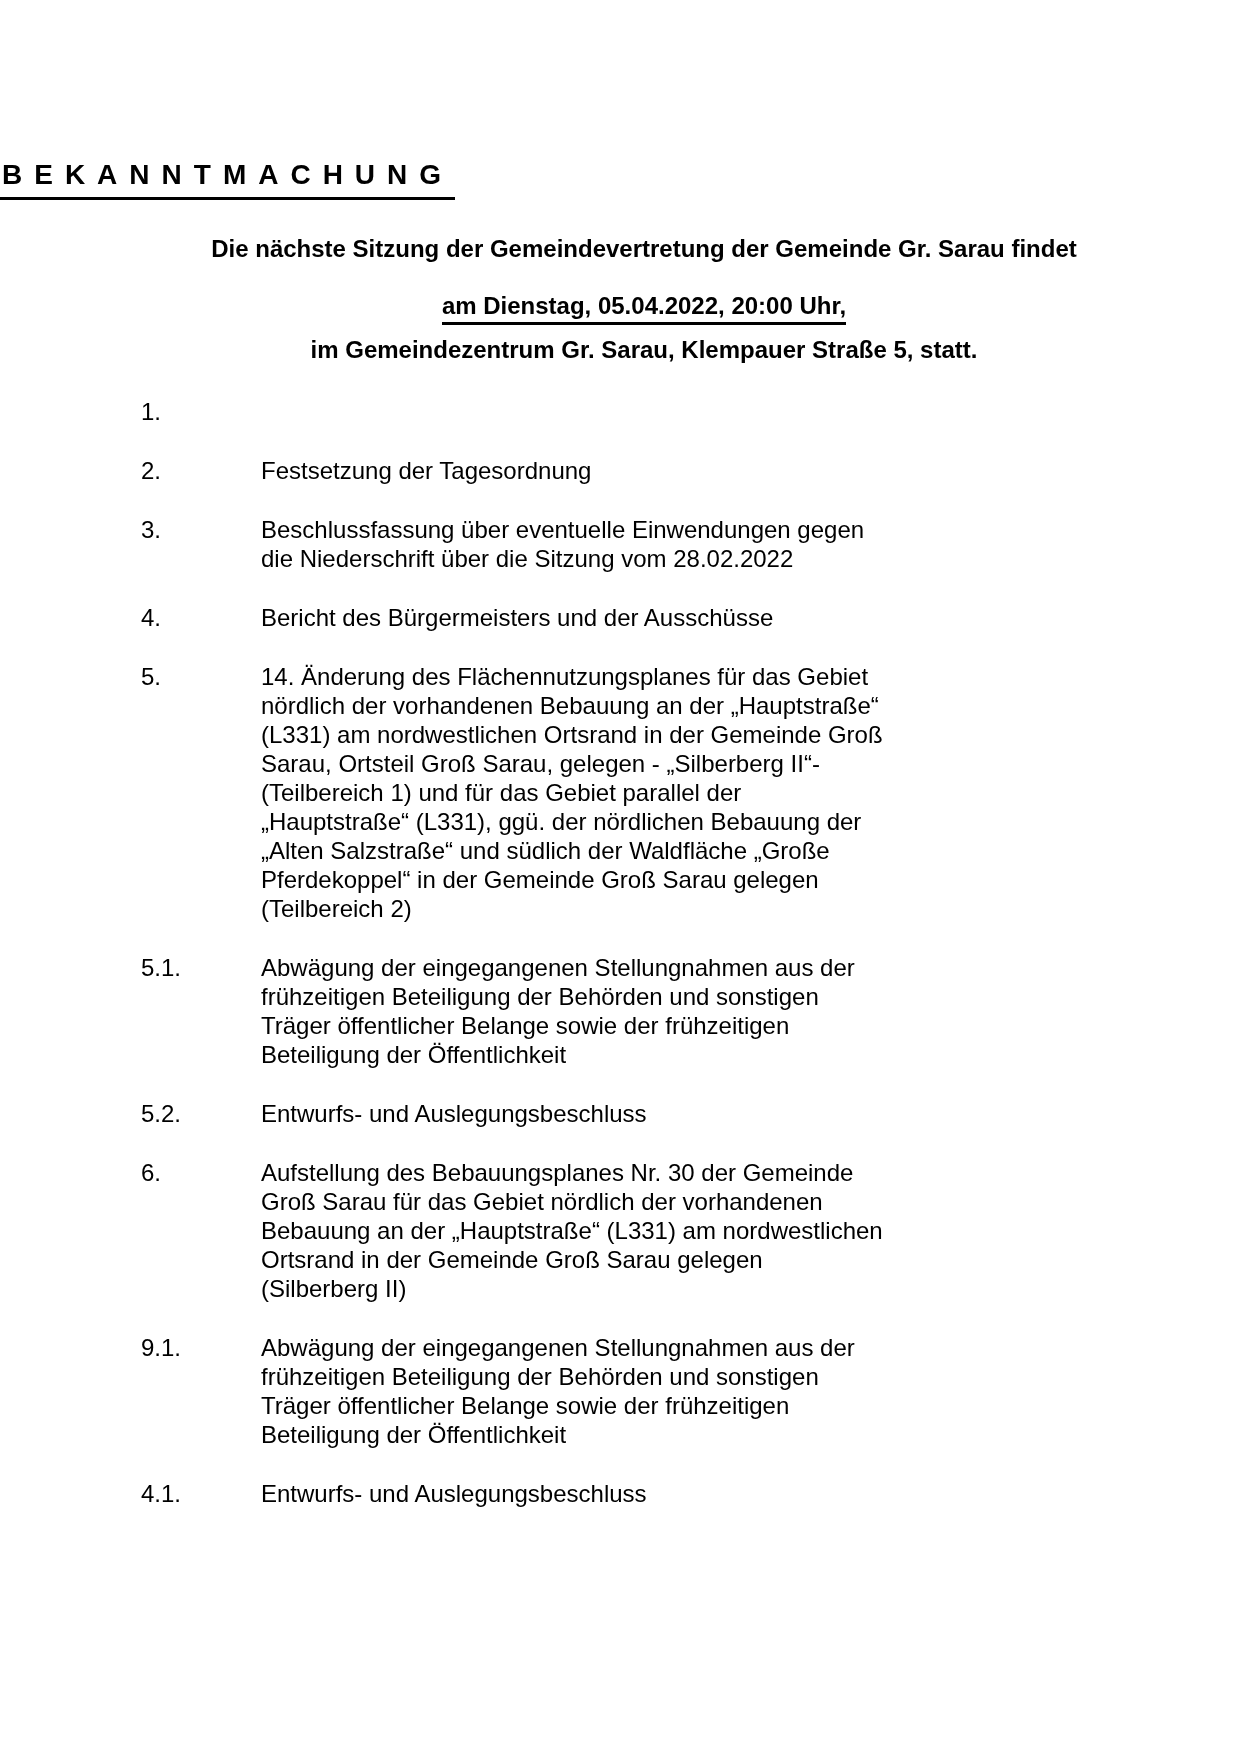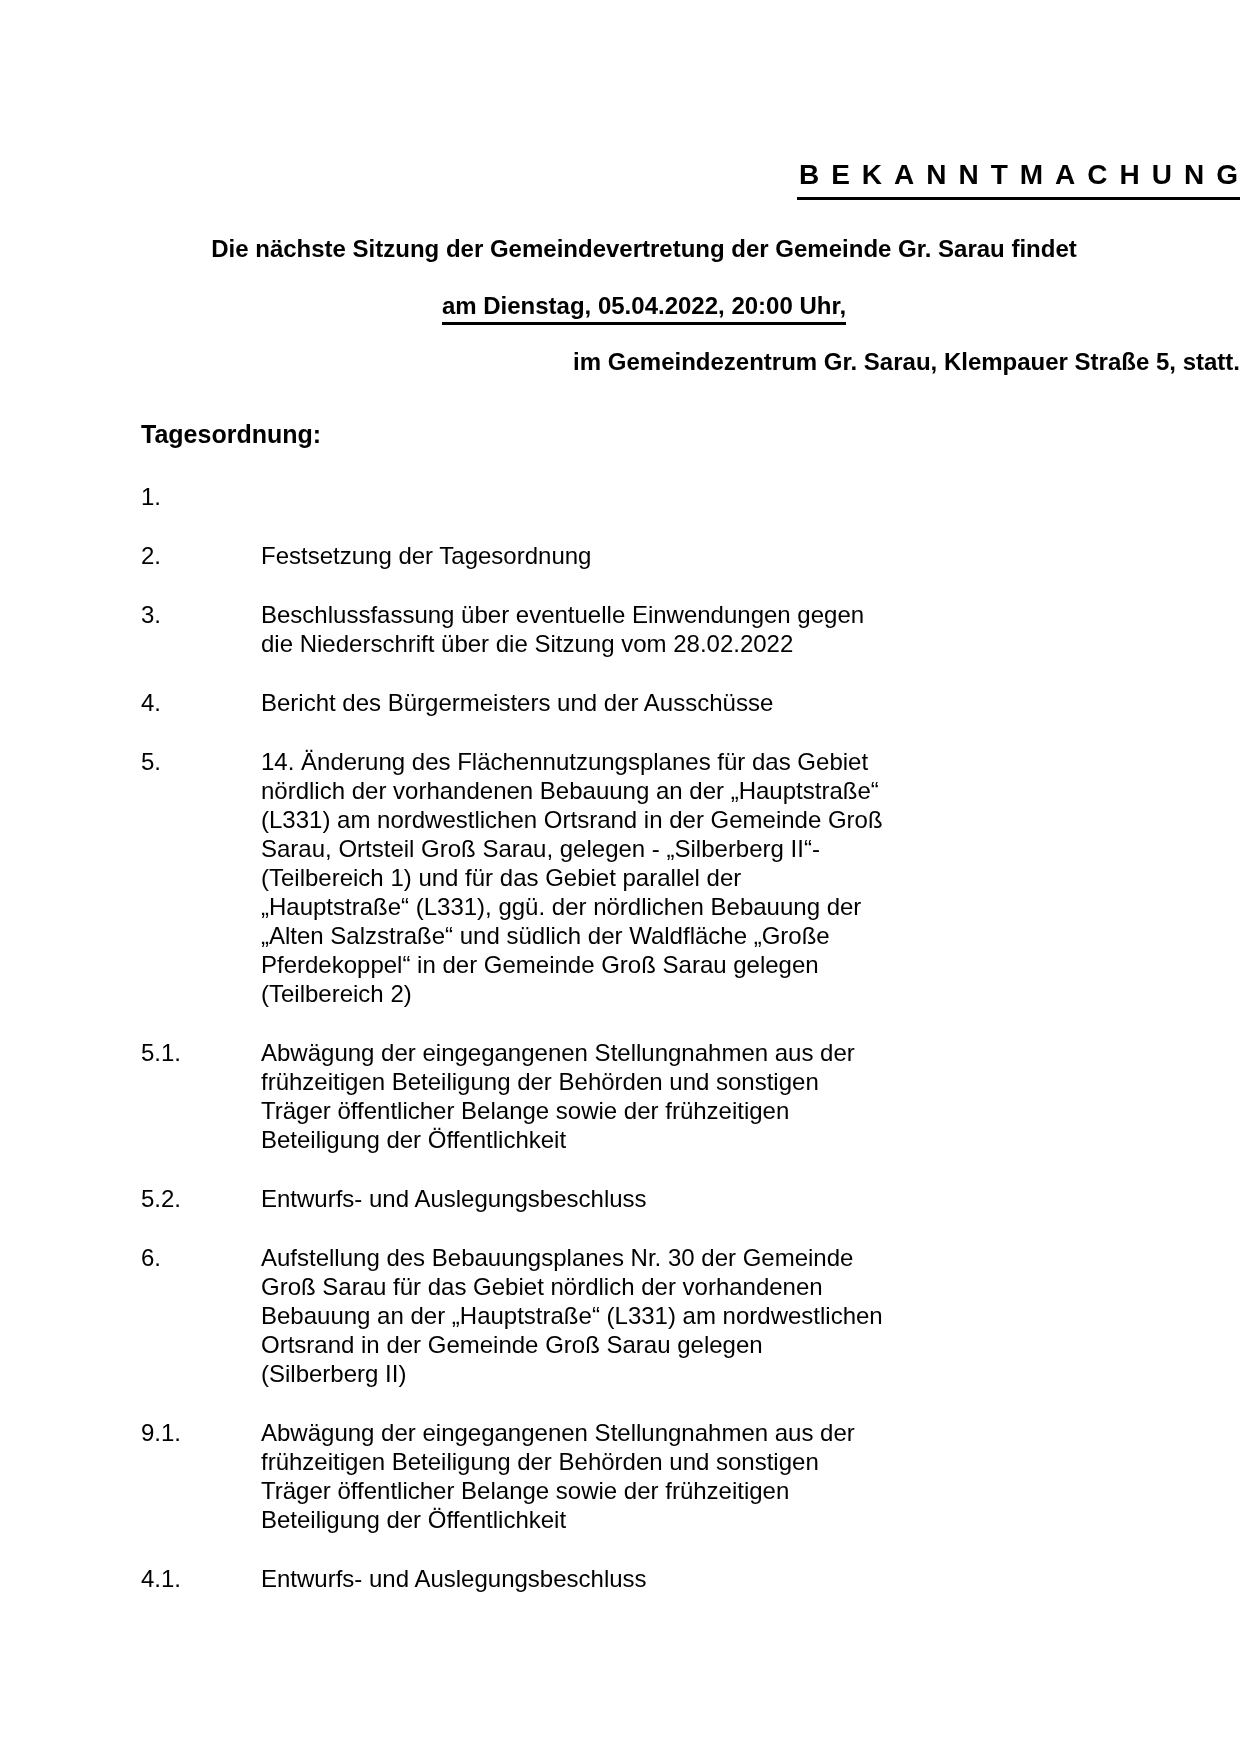--- a/index.html
+++ b/index.html
@@ -17,42 +17,42 @@
     font-family: "Liberation Sans", "DejaVu Sans", sans-serif;
     font-size: 24px;
     line-height: 29px;
     overflow: hidden;
   }
   .doc-header {
     padding-top: 158px;
     text-align: center;
   }
   .doc-title-wrap {
-    text-align: right;
+    text-align: left;
   }
   .doc-title {
     display: inline-block;
     font-size: 28px;
     font-weight: bold;
     line-height: 34px;
     letter-spacing: 12px;
     margin-right: -12px;
     padding: 0 2px 5px 2px;
     border-bottom: 3px solid #000;
     white-space: nowrap;
   }
   .intro-line {
     font-weight: bold;
     font-size: 24px;
     line-height: 29px;
     padding-left: 48px;
   }
   .intro-1 { margin-top: 34px; }
   .intro-2 { margin-top: 28px; }
-  .intro-3 { margin-top: 22px; text-align: right; }
+  .intro-3 { margin-top: 10px; }
   .underlined-inline {
     display: inline-block;
     border-bottom: 3px solid #000;
     padding-bottom: 2px;
     white-space: nowrap;
   }
   .doc-main {
     padding-left: 141px;
     padding-right: 60px;
   }
@@ -93,21 +93,20 @@
     <div class="intro-line intro-1">Die nächste Sitzung der Gemeindevertretung der Gemeinde Gr. Sarau findet</div>
 
     <div class="intro-line intro-2">
       <span class="underlined-inline">am Dienstag, 05.04.2022, 20:00 Uhr,</span>
     </div>
 
     <div class="intro-line intro-3">im Gemeindezentrum Gr. Sarau, Klempauer Straße 5, statt.</div>
   </div>
 
   <div class="doc-main">
-    <div class="agenda-heading">Tagesordnung:</div>
 
     <div class="agenda-list">
 
       <div class="agenda-row">
         <div class="agenda-num">1.</div>
       </div>
 
       <div class="agenda-row">
         <div class="agenda-num">2.</div>
         <div class="agenda-text">Festsetzung der Tagesordnung</div>

